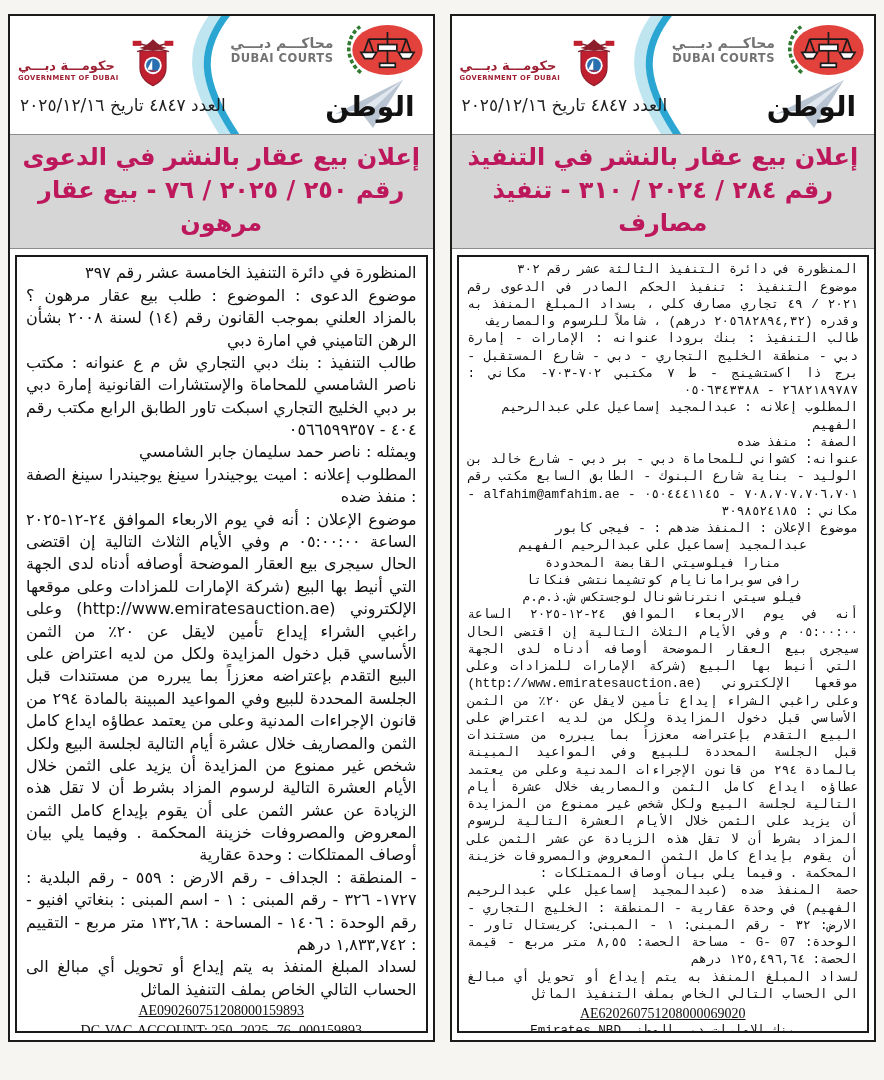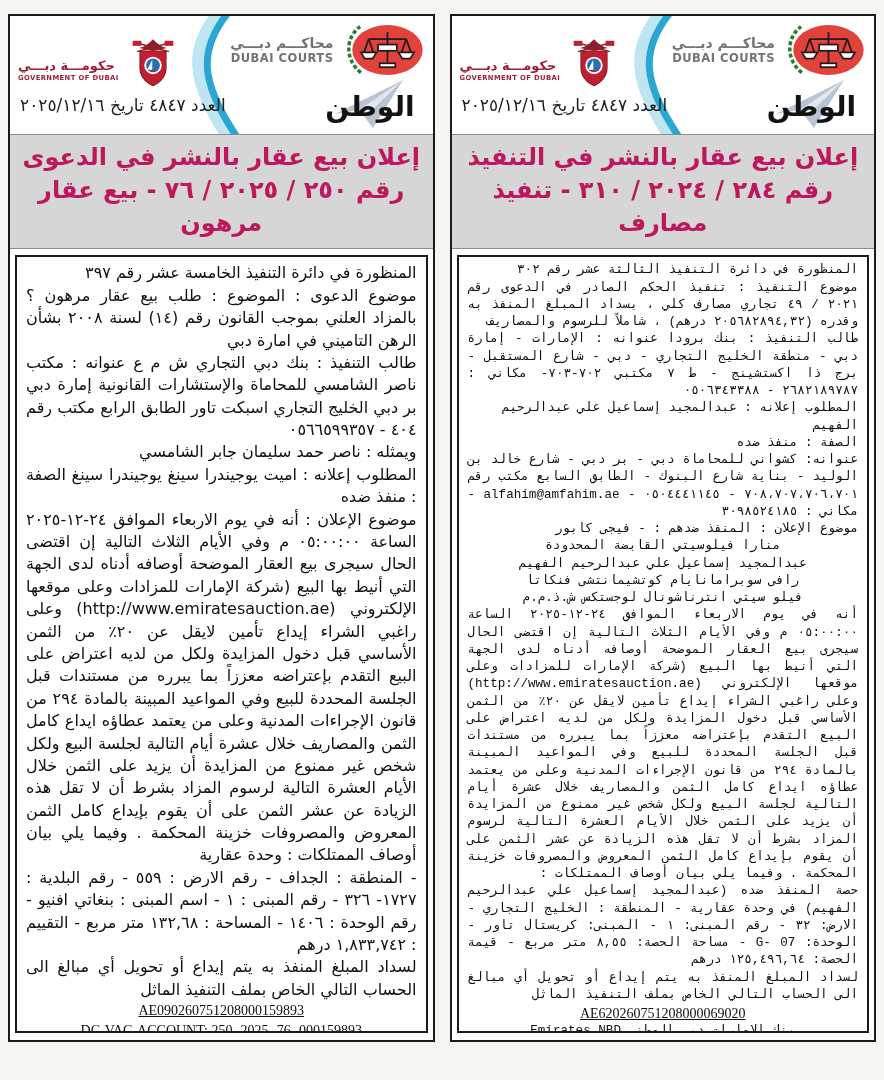--- a/index.html
+++ b/index.html
@@ -194,22 +194,22 @@
     </div>
     <div class="body">
 
     <div class="body-line l-right">المنظورة في دائرة التنفيذ الثالثة عشر رقم ٣٠٢</div>
         <div class="body-line l-justify">موضوع التنفيذ : تنفيذ الحكم الصادر في الدعوى رقم ٢٠٢١ / ٤٩ تجاري مصارف كلي ، بسداد المبلغ المنفذ به وقدره (٢٠٥٦٨٢٨٩٤,٣٢ درهم) ، شاملاً للرسوم والمصاريف</div>
         <div class="body-line l-justify">طالب التنفيذ : بنك برودا عنوانه : الإمارات - إمارة دبي - منطقة الخليج التجاري - دبي - شارع المستقبل - برج ذا اكستشينج - ط ٧ مكتبي ٧٠٢-٧٠٣- مكاني : ٢٦٨٢١٨٩٧٨٧ - ٠٥٠٦٣٤٣٣٨٨</div>
         <div class="body-line l-right">المطلوب إعلانه : عبدالمجيد إسماعيل علي عبدالرحيم الفهيم</div>
         <div class="body-line l-right">الصفة : منفذ ضده</div>
         <div class="body-line l-justify">عنوانه: كشواني للمحاماة دبي - بر دبي - شارع خالد بن الوليد - بناية شارع البنوك - الطابق السابع مكتب رقم ٧٠٨،٧٠٧،٧٠٦،٧٠١ - ٠٥٠٤٤٤١١٤٥ - alfahim@amfahim.ae - مكاني : ٣٠٩٨٥٢٤١٨٥</div>
         <div class="body-line l-right">موضوع الإعلان : المنفذ ضدهم : - فيجى كابور</div>
+        <div class="body-line l-center">عبدالمجيد إسماعيل علي عبدالرحيم الفهيم</div>
         <div class="body-line l-center">منارا فيلوسيتي القابضة المحدودة</div>
-        <div class="body-line l-center">عبدالمجيد إسماعيل علي عبدالرحيم الفهيم</div>
         <div class="body-line l-center">رافى سوبرامانايام كوتشيمانتشى فنكاتا</div>
         <div class="body-line l-center">فيلو سيتي انترناشونال لوجستكس ش.ذ.م.م</div>
         <div class="body-line l-justify">أنه في يوم الاربعاء الموافق ٢٤-١٢-٢٠٢٥ الساعة ٠٥:٠٠:٠٠ م وفي الأيام الثلاث التالية إن اقتضى الحال سيجرى بيع العقار الموضحة أوصافه أدناه لدى الجهة التي أنيط بها البيع (شركة الإمارات للمزادات وعلى موقعها الإلكتروني (http://www.emiratesauction.ae) وعلى راغبي الشراء إيداع تأمين لايقل عن ٢٠٪ من الثمن الأساسي قبل دخول المزايدة ولكل من لديه اعتراض على البيع التقدم بإعتراضه معززاً بما يبرره من مستندات قبل الجلسة المحددة للبيع وفي المواعيد المبينة بالمادة ٢٩٤ من قانون الإجراءات المدنية وعلى من يعتمد عطاؤه ايداع كامل الثمن والمصاريف خلال عشرة أيام التالية لجلسة البيع ولكل شخص غير ممنوع من المزايدة أن يزيد على الثمن خلال الأيام العشرة التالية لرسوم المزاد بشرط أن لا تقل هذه الزيادة عن عشر الثمن على أن يقوم بإيداع كامل الثمن المعروض والمصروفات خزينة المحكمة . وفيما يلي بيان أوصاف الممتلكات :</div>
         <div class="body-line l-justify">حصة المنفذ ضده (عبدالمجيد إسماعيل علي عبدالرحيم الفهيم) في وحدة عقارية - المنطقة : الخليج التجاري - الارض: ٣٢ - رقم المبنى: ١ - المبنى: كريستال تاور - الوحدة: G- 07 - مساحة الحصة: ٨,٥٥ متر مربع - قيمة الحصة: ١٢٥,٤٩٦,٦٤ درهم</div>
         <div class="body-line l-justify">لسداد المبلغ المنفذ به يتم إيداع أو تحويل أي مبالغ الى الحساب التالي الخاص بملف التنفيذ الماثل</div>
         <div class="body-line l-center" dir="ltr">AE620260751208000069020</div>
         <div class="body-line l-center">بنك الإمارات دبي الوطني Emirates NBD</div>
         <div class="body-line l-right">ملاحظات : ١- يدفع المبلغ فورا</div>
       </div>
   </section>

